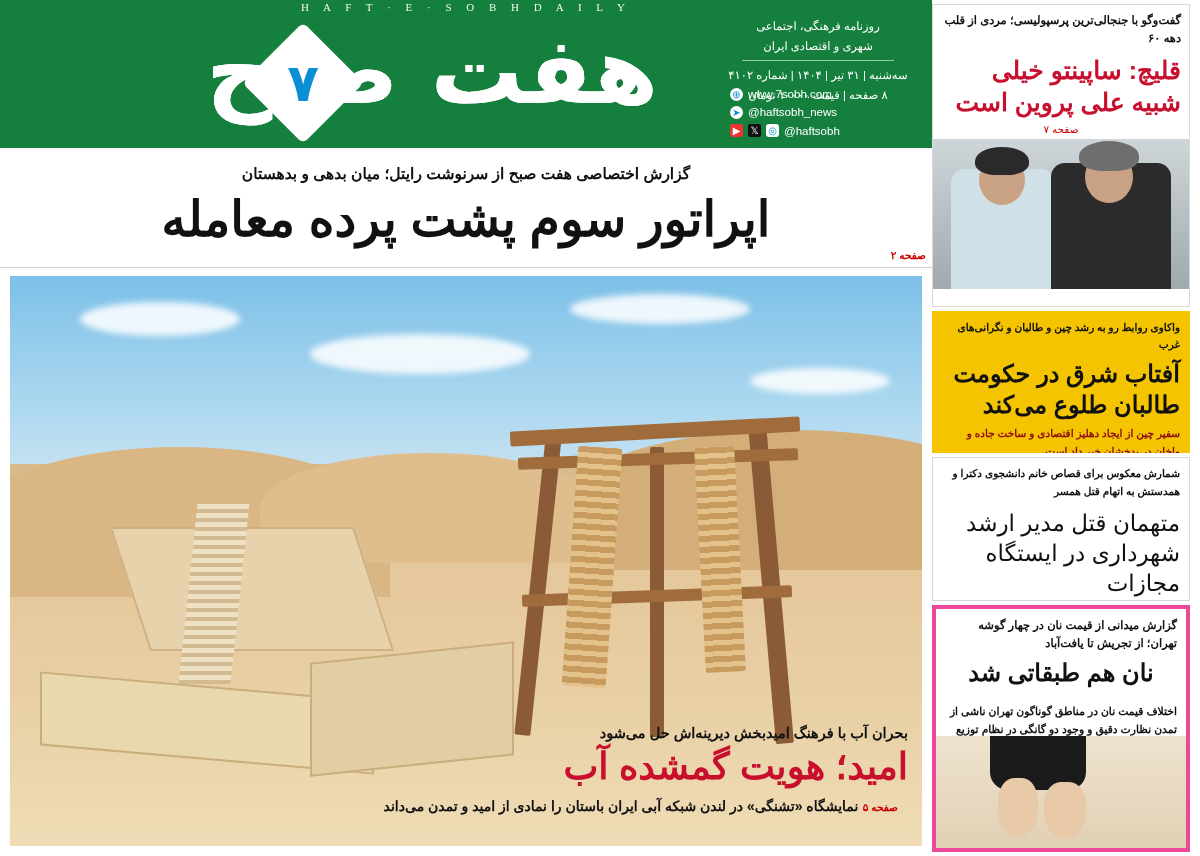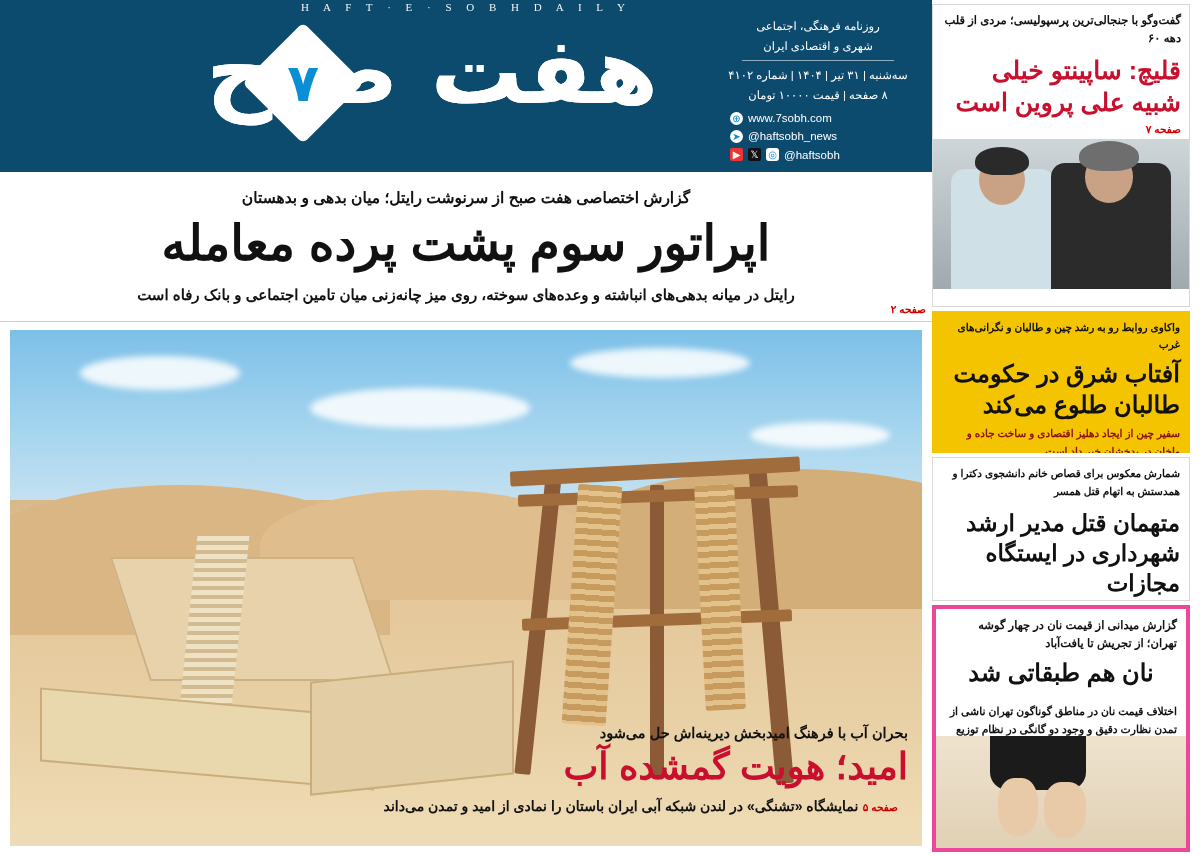--- a/index.html
+++ b/index.html
@@ -29,22 +29,22 @@
     height: 856px;
     position: relative;
     background: #fff;
     display: flex;
     flex-direction: column;
   }
 
   
   .masthead {
     position: relative;
-    height: 172px;
-    background: #0c4a6e;
+    height: 148px;
+    background: #15803d;
     overflow: hidden;
   }
   .masthead-topline {
     position: absolute;
     top: 1px;
     right: 0;
     left: 0;
     text-align: center;
     color: #ffffff;
     font-size: 11px;
@@ -303,22 +303,22 @@
     font-size: 25px;
     font-weight: bold;
     color: #c8102e;
     line-height: 1.3;
     text-align: right;
     margin: 6px 0 4px;
   }
   .blk-pageref {
     font-size: 10.5px;
     color: #c00;
-    font-weight: bold;
-    text-align: right;
+    font-weight: normal;
+    text-align: center;
     margin-bottom: 4px;
   }
   .sport-photo {
     position: relative;
     height: 150px;
     margin: 0 -8px;
     background: linear-gradient(#cfd6da, #9fa9ae);
     overflow: hidden;
   }
   .sp-man {
@@ -362,21 +362,21 @@
   .blk-white {
     background: #fff;
     border: 1px solid #d8d8d8;
     padding: 7px 9px 8px;
     height: 152px;
     box-sizing: border-box;
   }
   .blk-white .blk-kicker { font-size: 10.5px; font-weight: bold; line-height: 1.7; }
   .blk-white .blk-title {
     font-size: 23px;
-    font-weight: bold;
+    font-weight: normal;
     color: #111;
     line-height: 1.3;
     text-align: right;
     margin: 8px 0 6px;
   }
 
   .blk-bread {
     background: #fff;
     border: 4px solid #ec4899;
     padding: 7px 9px 9px;
@@ -455,21 +455,20 @@
           <span class="ico x">𝕏</span>
           <span class="ico ig">◎</span>
           <span>@haftsobh</span>
         </div>
       </div>
     </div>
 
     <div class="lead">
       <div class="lead-kicker">گزارش اختصاصی هفت صبح از سرنوشت رایتل؛ میان بدهی و بدهستان</div>
       <div class="lead-title">اپراتور سوم پشت پرده معامله</div>
-      <div class="lead-sub">رایتل در میانه بدهی‌های انباشته و وعده‌های سوخته، روی میز چانه‌زنی میان تامین اجتماعی و بانک رفاه است</div>
       <div class="page-ref-left">صفحه ۲</div>
     </div>
 
     <div class="photo-area">
       <div class="sky"></div>
       <div class="cloud" style="width:160px;height:34px;top:26px;left:70px;"></div>
       <div class="cloud" style="width:220px;height:40px;top:58px;left:300px;"></div>
       <div class="cloud" style="width:180px;height:30px;top:18px;left:560px;"></div>
       <div class="cloud" style="width:140px;height:26px;top:92px;left:740px;"></div>
 

